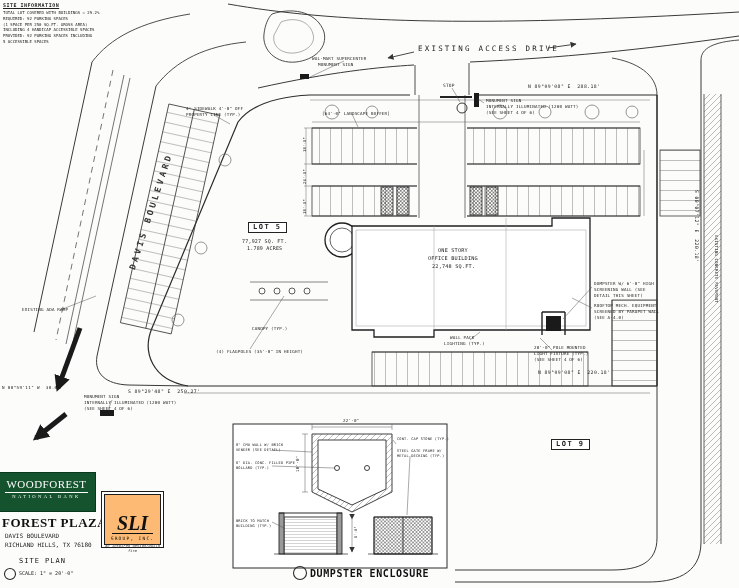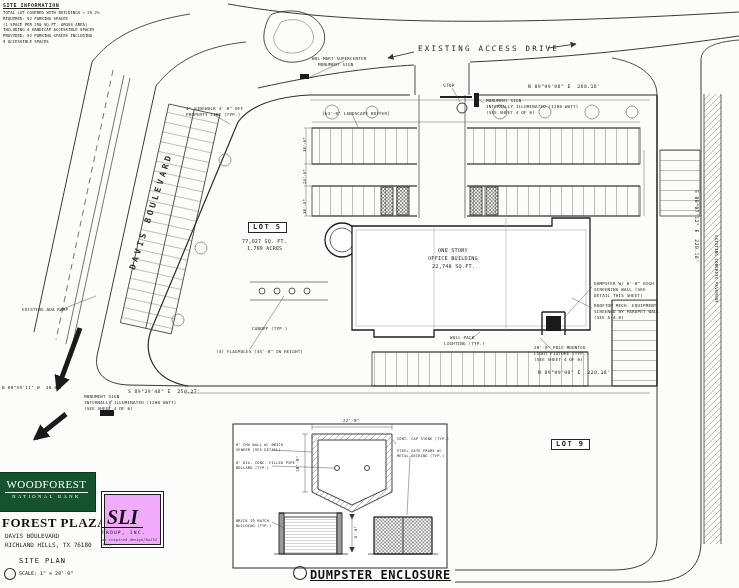--- a/index.html
+++ b/index.html
@@ -24,30 +24,30 @@
   
   .wf{position:absolute;left:-3px;top:472px;width:99px;height:40px;background:#14532d;
       border:1px solid #0a381d;color:#fff;text-align:center;padding-top:5px}
   .wf1{font-family:"Liberation Serif",serif;font-size:11px;letter-spacing:.5px}
   .wfrule{height:1px;background:#fff;margin:2px 7px 1px}
   .wf2{font-family:"Liberation Serif",serif;font-size:4.6px;letter-spacing:2.4px}
   .proj{position:absolute;left:2px;top:515px;font-family:"Liberation Serif",serif;font-weight:bold;
         font-size:13px;color:#111;letter-spacing:.5px;white-space:nowrap}
   .addr1{position:absolute;left:5px;top:532px;font-size:6px;white-space:nowrap}
   .addr2{position:absolute;left:5px;top:541px;font-size:6px;white-space:nowrap}
-  .sli{position:absolute;left:101px;top:491px;width:63px;height:57px;background:#f0abfc;text-align:left;
-       border:1.5px solid #1d1d1d;box-shadow:inset 0 0 0 2px #fff,inset 0 0 0 3px #1d1d1d;padding-top:16px}
+  .sli{position:absolute;left:101px;top:491px;width:63px;height:57px;background:#fdba74;text-align:center;
+       border:1.5px solid #1d1d1d;box-shadow:inset 0 0 0 2px #fff,inset 0 0 0 3px #1d1d1d;padding-top:22px}
   .sli1{display:inline-block;font-family:"Liberation Serif",serif;font-style:italic;font-weight:bold;
         font-size:20px;line-height:19px;color:#111;border-bottom:1.5px solid #111;padding:0 5px}
   .sli2{font-size:4.6px;letter-spacing:1.2px;margin-top:2px;color:#111}
   .sli3{font-size:3.8px;font-style:italic;color:#444;margin-top:2px}
   .sheet-title{position:absolute;left:19px;top:557px;font-size:7px;font-weight:normal;letter-spacing:1px;color:#111}
   .scale-note{position:absolute;left:19px;top:570px;font-size:5px;white-space:nowrap}
-  .detail-title{position:absolute;left:310px;top:568px;font-size:12px;font-weight:bold;
-                text-decoration:underline;letter-spacing:.6px;color:#111;white-space:nowrap}
+  .detail-title{position:absolute;left:310px;top:568px;font-size:10px;font-weight:bold;
+                letter-spacing:.6px;color:#111;white-space:nowrap}
 </style>
 </head>
 <body>
 
 <div class="sheet">
 
   <svg width="739" height="588" viewBox="0 0 739 588">
     <defs>
       <pattern id="pvert" width="11" height="60" patternUnits="userSpaceOnUse">
         <path d="M0 0V60" stroke="#4a4a4a" stroke-width="0.7"></path>

